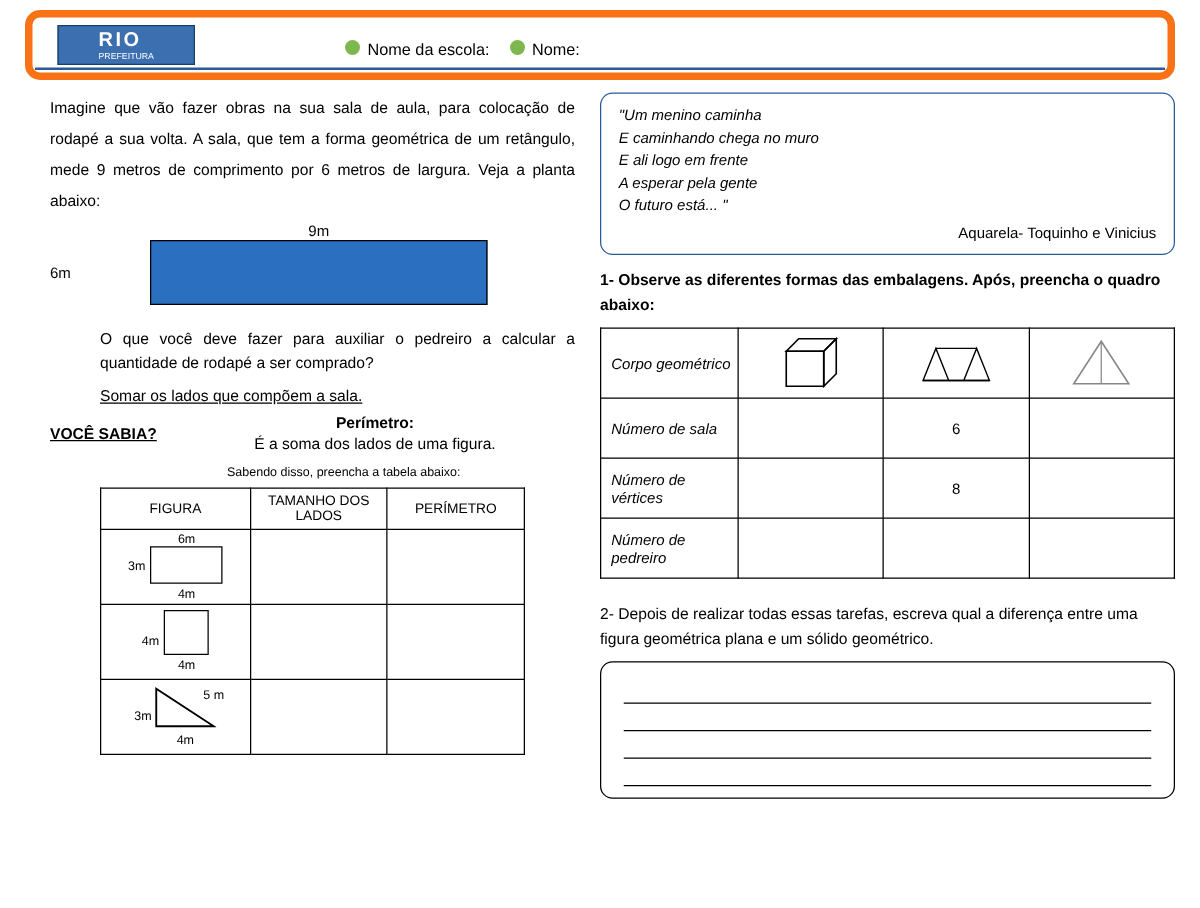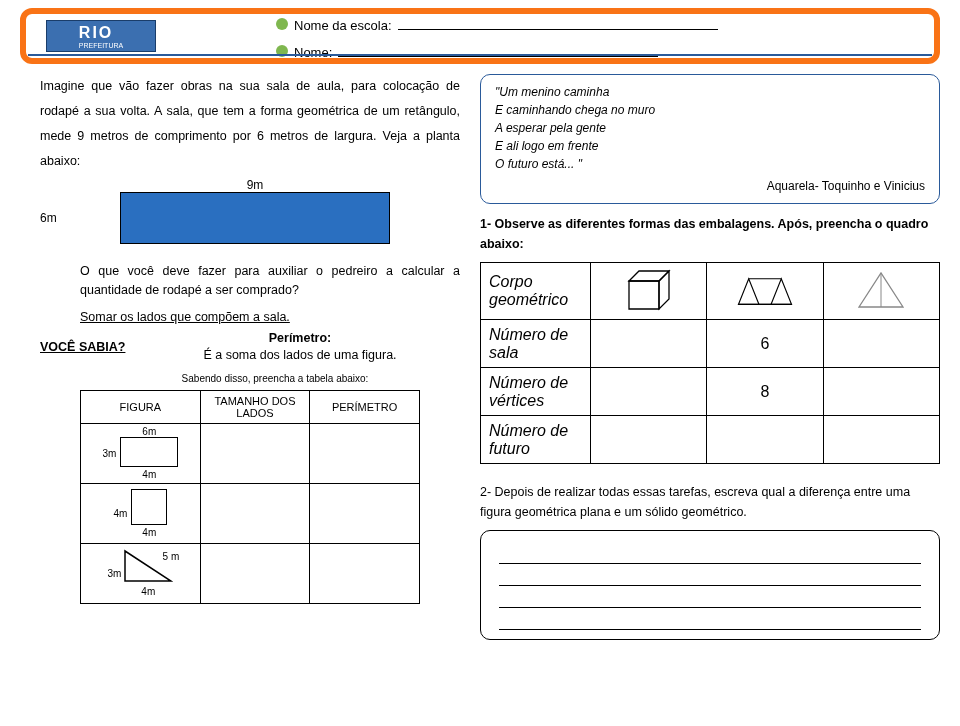--- a/index.html
+++ b/index.html
@@ -53,21 +53,21 @@
     font-weight: normal;
   }
   .bullet-green {
     width: 12px; height: 12px; border-radius: 50%; background: #7fb74f; display: inline-block; margin-right: 6px;
     vertical-align: middle;
   }
   .header-fields {
     margin-left: 120px;
     flex: 1;
     display: flex;
-    flex-direction: column;
+    flex-direction: row;
     gap: 10px;
     padding-top: 4px;
   }
   .hf-row {
     display: flex;
     align-items: baseline;
   }
   .hf-label { font-size: 13px; margin-right: 6px; }
   .hf-line {
     flex: 1;
@@ -213,21 +213,21 @@
     line-height: 1.6;
     margin-bottom: 8px;
     font-weight: bold;
   }
   .solids-table {
     border-collapse: collapse;
     width: 100%;
   }
   .solids-table td, .solids-table th {
     border: 1.5px solid #000;
-    font-size: 16px;
+    font-size: 12px;
     padding: 4px;
     text-align: center;
     vertical-align: middle;
     height: 48px;
   }
   .solids-table th {
     font-style: italic;
     font-weight: normal;
     text-align: left;
     padding-left: 8px;
@@ -358,22 +358,22 @@
         <td></td>
       </tr>
     </tbody>
       </table>
   </div>
 
   <div class="right-col">
     <div class="poem-box">
       <div>"Um menino caminha</div>
       <div>E caminhando chega no muro</div>
+      <div>E ali logo em frente</div>
       <div>A esperar pela gente</div>
-      <div>E ali logo em frente</div>
       <div>O futuro está... "</div>
       <div class="credit">Aquarela- Toquinho e Vinicius</div>
     </div>
 
     <p class="obs-q">1- Observe as diferentes formas das embalagens. Após, preencha o quadro abaixo:</p>
 
     <table class="solids-table">
       <tbody>
           <tr>
         <th>Corpo geométrico</th>
@@ -406,21 +406,21 @@
         <td>6</td>
         <td></td>
       </tr>
       <tr>
         <th>Número de vértices</th>
         <td></td>
         <td>8</td>
         <td></td>
       </tr>
       <tr>
-        <th>Número de futuro</th>
+        <th>Número de pedreiro</th>
         <td></td>
         <td></td>
         <td></td>
       </tr>
     </tbody>
       </table>
 
     <p class="q2">2- Depois de realizar  todas essas tarefas, escreva  qual a diferença entre uma figura geométrica plana e um sólido geométrico.</p>
 
     <div class="answer-box">

